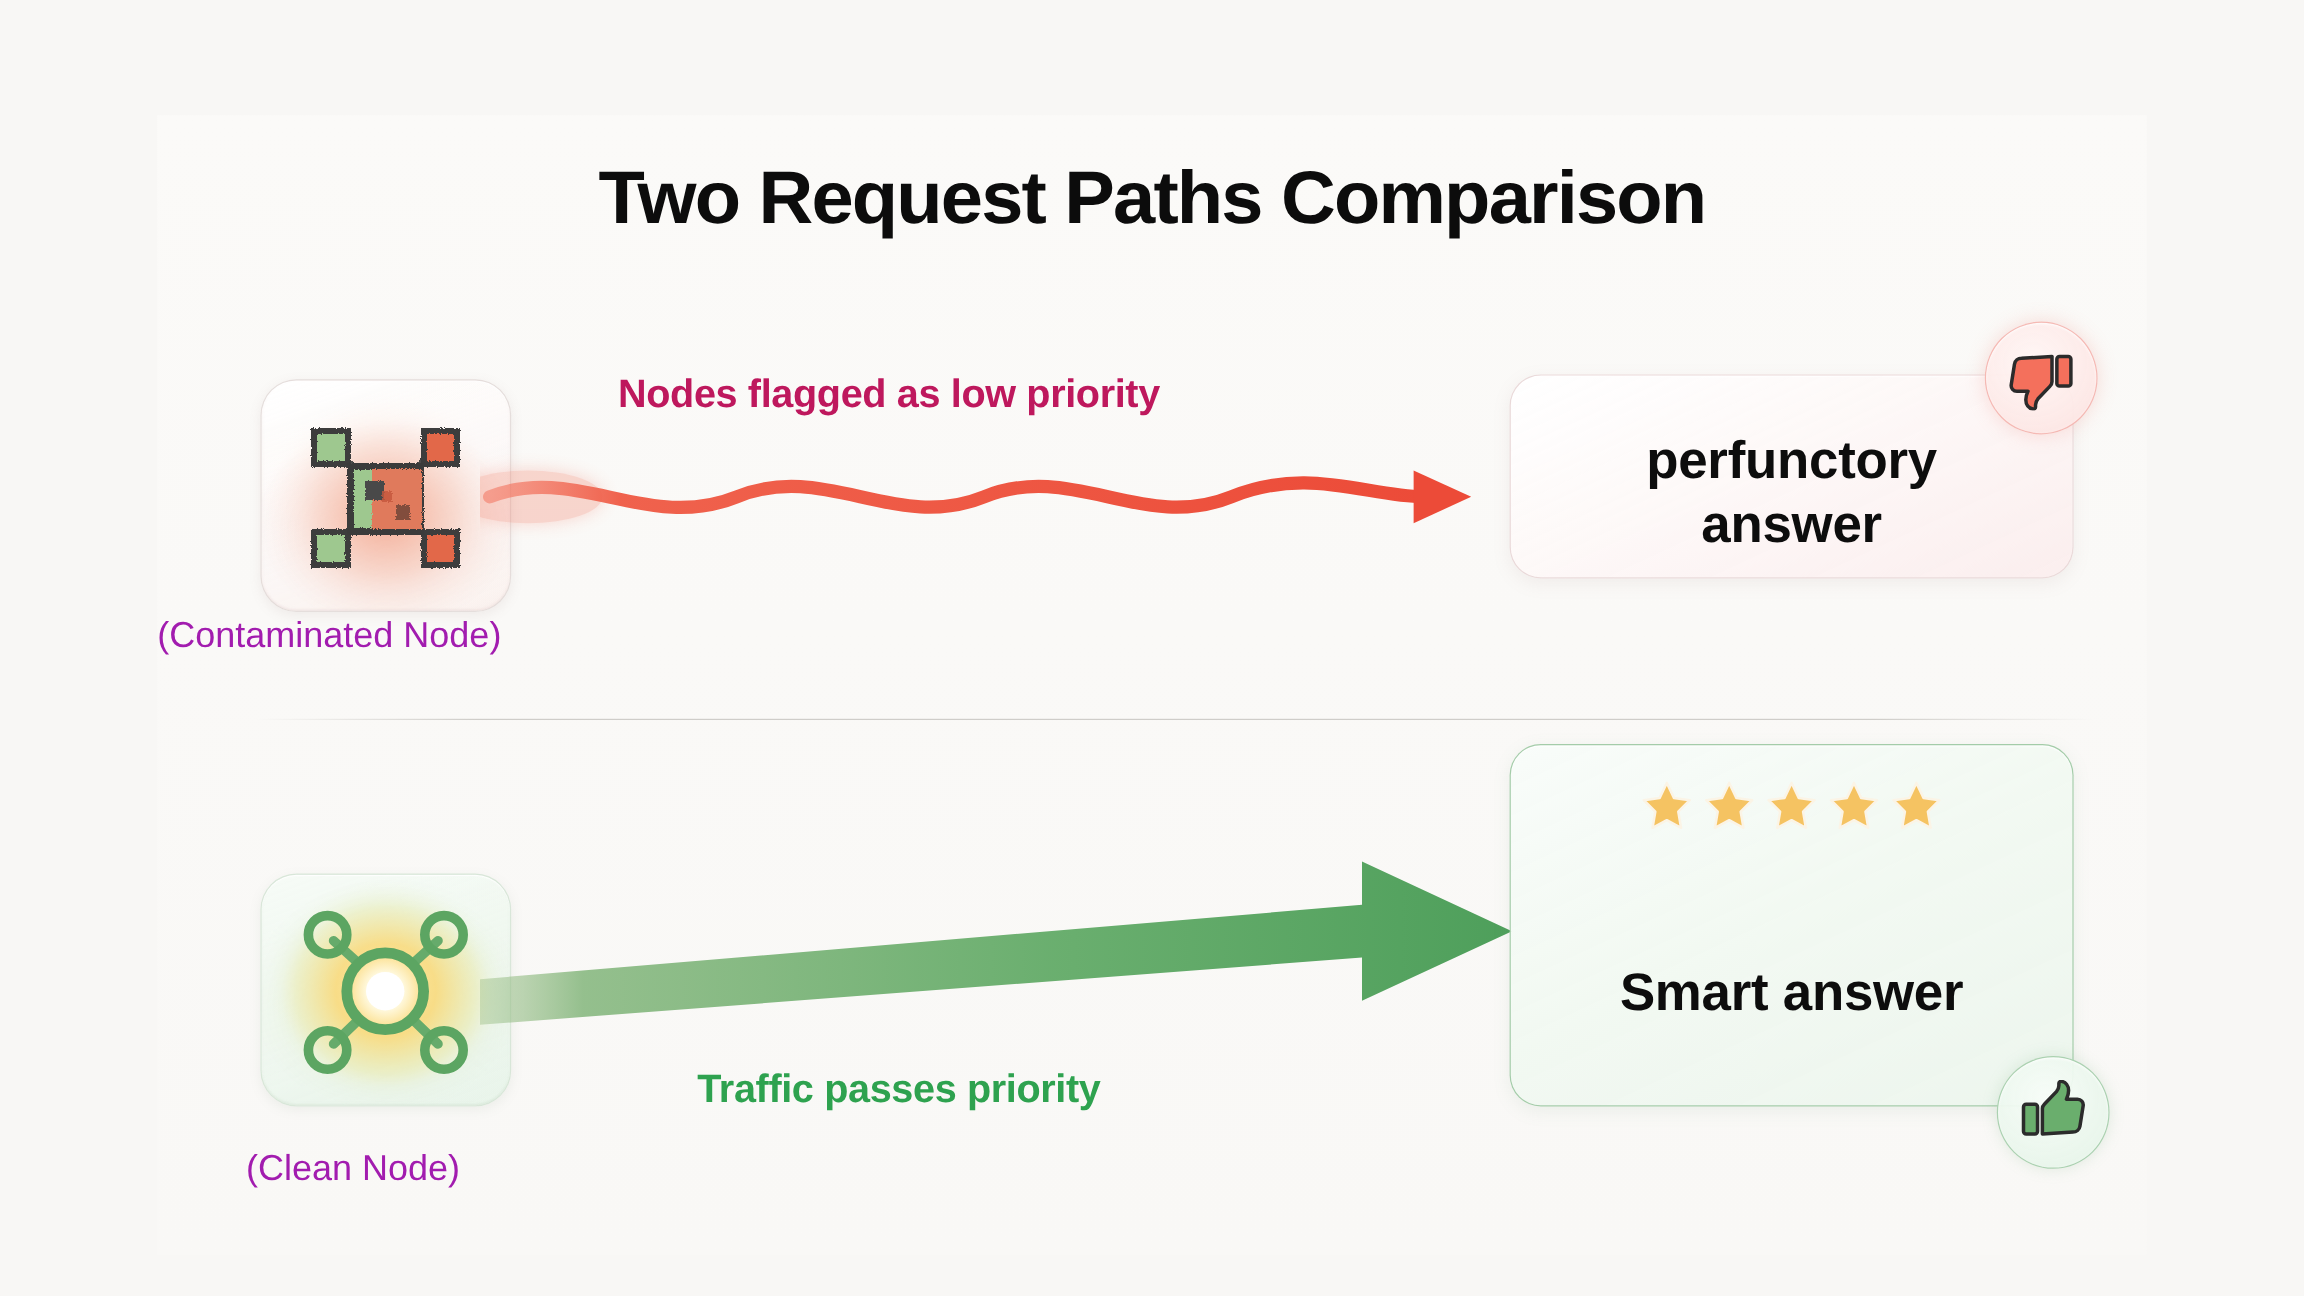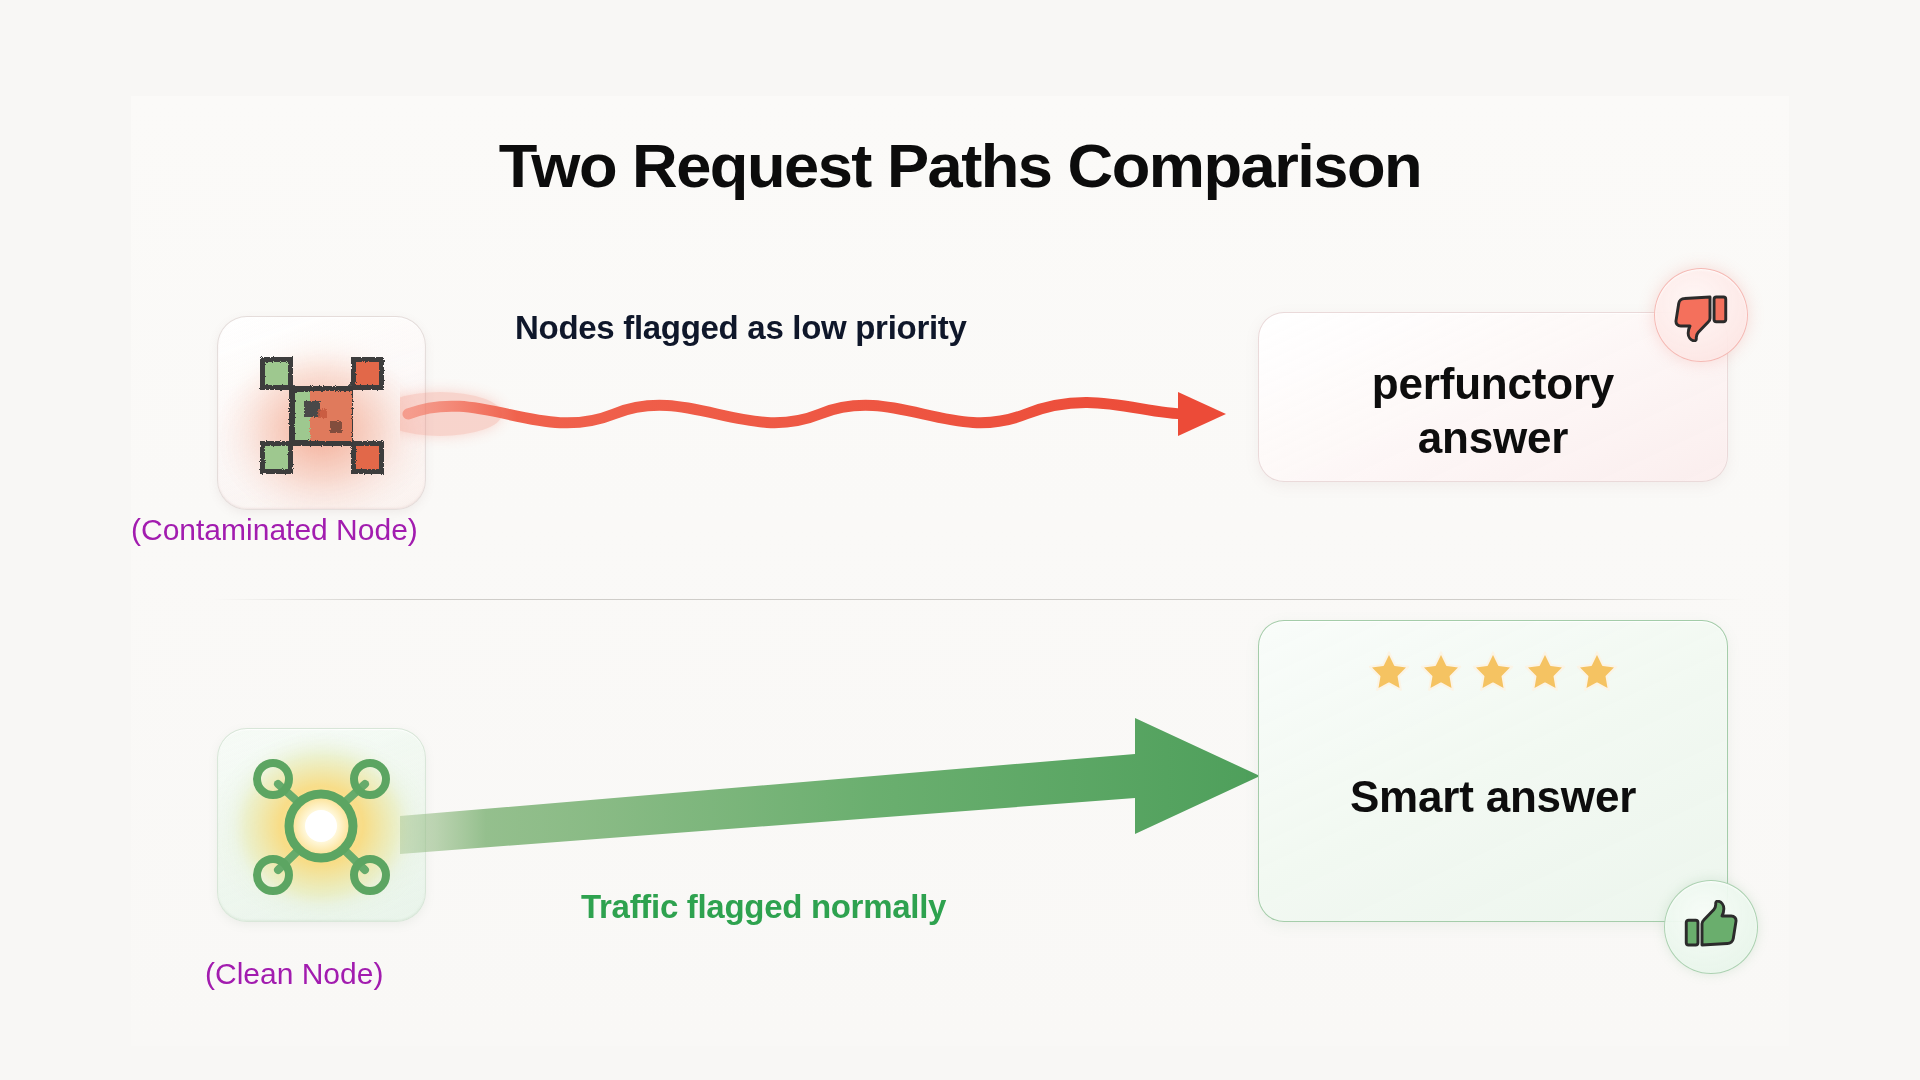--- a/index.html
+++ b/index.html
@@ -89,21 +89,21 @@
   #arrow-good  { position: absolute; left: 400px;  top: 710px; width: 900px; height: 170px; }
 
   
   .path-label {
     position: absolute;
     font-size: 33px;
     font-weight: bold;
     letter-spacing: -0.3px;
     white-space: nowrap;
   }
-  #label-bad  { left: 515px; top: 309px; color: #0f172a; }
+  #label-bad  { left: 515px; top: 309px; color: #be185d; }
   #label-good { left: 581px; top: 888px; color: #2ea24f; }
 
   
   .node-caption {
     position: absolute;
     font-size: 30px;
     font-weight: normal;
     color: #a21caf;
     white-space: nowrap;
   }
@@ -142,21 +142,21 @@
     position: absolute;
     width: 100%;
     text-align: center;
     font-size: 44px;
     font-weight: bold;
     color: #0d0d0d;
     line-height: 1.22;
     letter-spacing: -0.2px;
   }
   #card-bad-text  { top: 44px; }
-  #card-good-text { top: 149px; }
+  #card-good-text { top: 180px; }
 
   
   #stars {
     position: absolute;
     left: 0; top: 28px;
     width: 100%;
     display: flex;
     justify-content: center;
     gap: 6px;
   }
@@ -327,21 +327,21 @@
         <stop offset="0%" stop-color="#9ec08a" stop-opacity="0.45"></stop>
         <stop offset="10%" stop-color="#7bb173" stop-opacity="0.80"></stop>
         <stop offset="55%" stop-color="#63ab68" stop-opacity="0.95"></stop>
         <stop offset="100%" stop-color="#4e9f5b" stop-opacity="1"></stop>
       </linearGradient>
     </defs>
 
     <path d="M0,106 L 735,44 L 735,8 L 860,66 L 735,124 L 735,88 L 0,144 Z" fill="url(#goodArrowGrad)"></path>
   </svg>
 
-  <div id="label-good" class="path-label">Traffic flagged normally</div>
+  <div id="label-good" class="path-label">Traffic passes priority</div>
 
   <div id="card-good" class="answer-card">
 
     <div id="stars">
       <svg class="star" viewBox="0 0 24 24">
         <path d="M12 1.8 L15.1 8.3 L22 9.3 L17 14.3 L18.2 21.3 L12 18 L5.8 21.3 L7 14.3 L2 9.3 L8.9 8.3 Z" fill="#f5c362" stroke="#fbf4e6" stroke-width="1.1" stroke-linejoin="round"></path>
       </svg>
       <svg class="star" viewBox="0 0 24 24">
         <path d="M12 1.8 L15.1 8.3 L22 9.3 L17 14.3 L18.2 21.3 L12 18 L5.8 21.3 L7 14.3 L2 9.3 L8.9 8.3 Z" fill="#f5c362" stroke="#fbf4e6" stroke-width="1.1" stroke-linejoin="round"></path>
       </svg>

